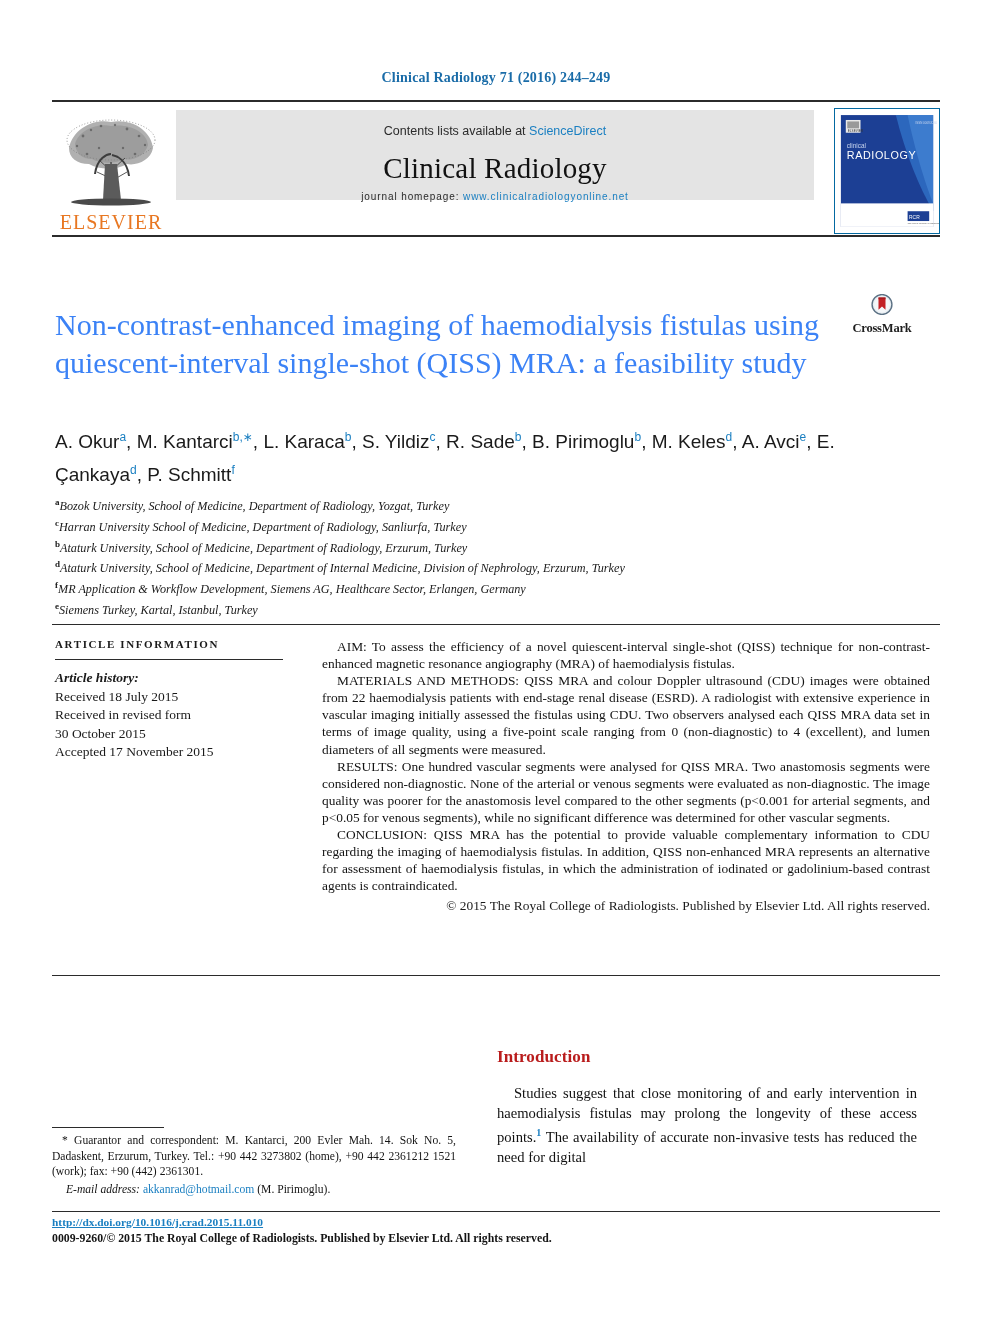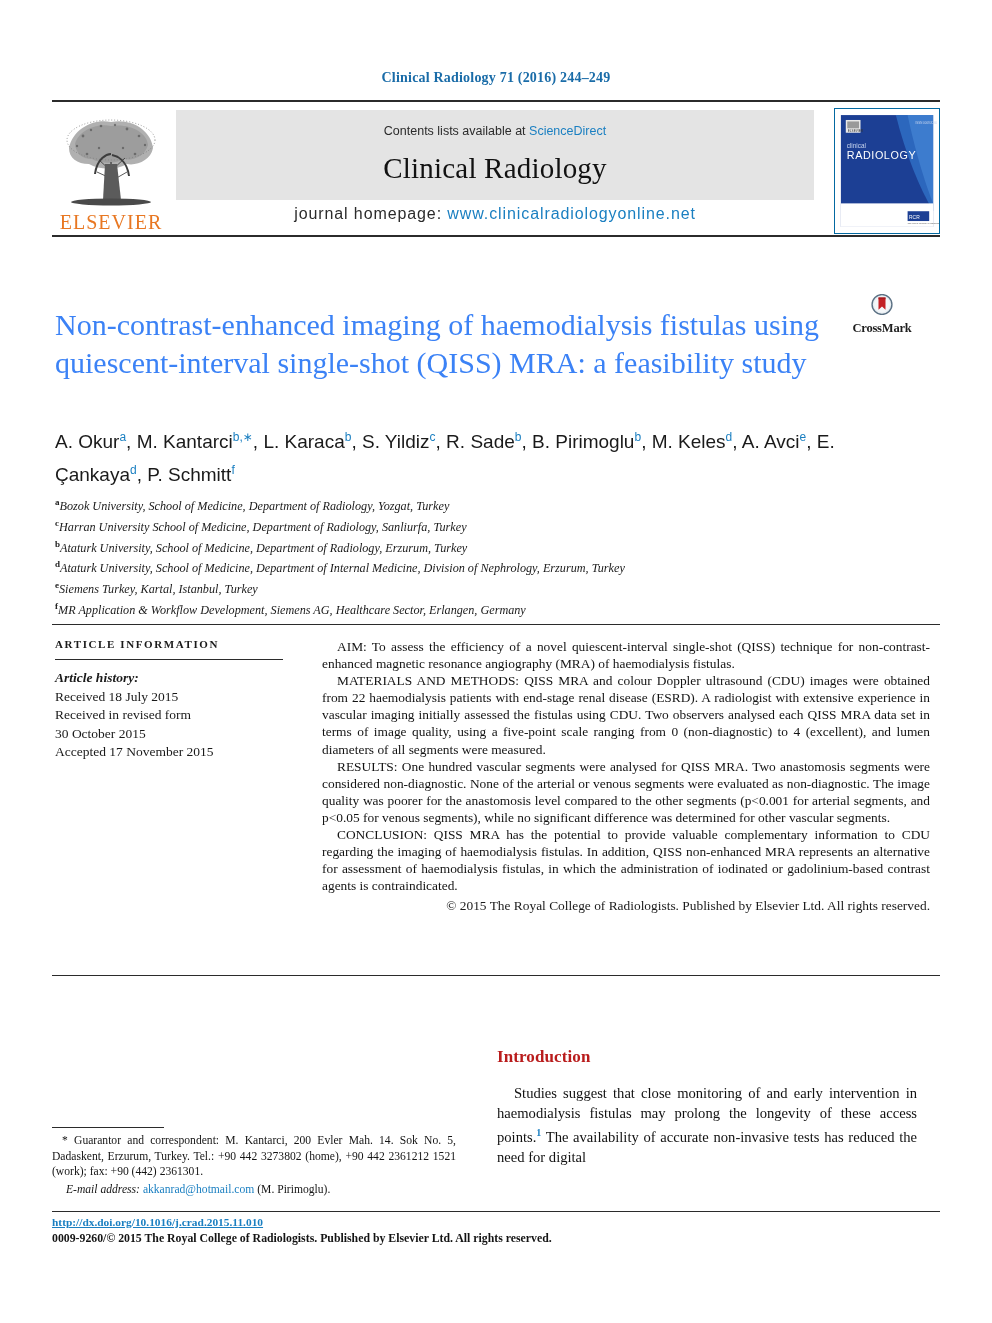--- a/index.html
+++ b/index.html
@@ -52,21 +52,21 @@
     font-family:"Liberation Sans", sans-serif;
     font-size:12.5px; color:#2b2b2b; padding-top:14px;
   }
   .contents-line .sd { color:#1a7fc1; }
   .journal-name {
     font-family:"Liberation Serif", serif;
     font-size:29px; color:#111; margin-top:14px; letter-spacing:0.2px;
   }
   .homepage-line {
     font-family:"Liberation Sans", sans-serif;
-    font-size:16px; color:#2b2b2b; margin-top:20px; letter-spacing:0.9px;
+    font-size:10px; color:#2b2b2b; margin-top:6px; letter-spacing:0.9px;
   }
   .homepage-line .url { color:#1a7fc1; }
 
   .cover-thumb {
     position:absolute; right:0px; top:6px; width:106px; height:126px;
     background:#ffffff; border:1px solid #0369a1;
     overflow:hidden;
   }
 
   
@@ -275,22 +275,22 @@
     <span class="crossmark-word">CrossMark</span>
   </div>
 
   <div class="authors"><span>A. Okur</span><sup>a</sup><span>, </span><span>M. Kantarci</span><sup>b,∗</sup><span>, </span><span>L. Karaca</span><sup>b</sup><span>, </span><span>S. Yildiz</span><sup>c</sup><span>, </span><span>R. Sade</span><sup>b</sup><span>, </span><span>B. Pirimoglu</span><sup>b</sup><span>, </span><span>M. Keles</span><sup>d</sup><span>, </span><span>A. Avci</span><sup>e</sup><span>, </span><span>E. Çankaya</span><sup>d</sup><span>, </span><span>P. Schmitt</span><sup>f</sup></div>
 
   <div class="affiliations">
       <div><span class="aff-sup">a</span><span>Bozok University, School of Medicine, Department of Radiology, Yozgat, Turkey</span></div>
       <div><span class="aff-sup">c</span><span>Harran University School of Medicine, Department of Radiology, Sanliurfa, Turkey</span></div>
       <div><span class="aff-sup">b</span><span>Ataturk University, School of Medicine, Department of Radiology, Erzurum, Turkey</span></div>
       <div><span class="aff-sup">d</span><span>Ataturk University, School of Medicine, Department of Internal Medicine, Division of Nephrology, Erzurum, Turkey</span></div>
+      <div><span class="aff-sup">f</span><span>MR Application &amp; Workflow Development, Siemens AG, Healthcare Sector, Erlangen, Germany</span></div>
       <div><span class="aff-sup">e</span><span>Siemens Turkey, Kartal, Istanbul, Turkey</span></div>
-      <div><span class="aff-sup">f</span><span>MR Application &amp; Workflow Development, Siemens AG, Healthcare Sector, Erlangen, Germany</span></div>
     </div>
 
   <div class="info-rule-top"></div>
 
   <div class="info-col">
     <div class="info-heading">ARTICLE INFORMATION</div>
     <div class="info-rule"></div>
     <div class="info-hist-label">Article history:</div>
     <div id="history-lines">
         <div class="info-hist-line">Received 18 July 2015</div>

